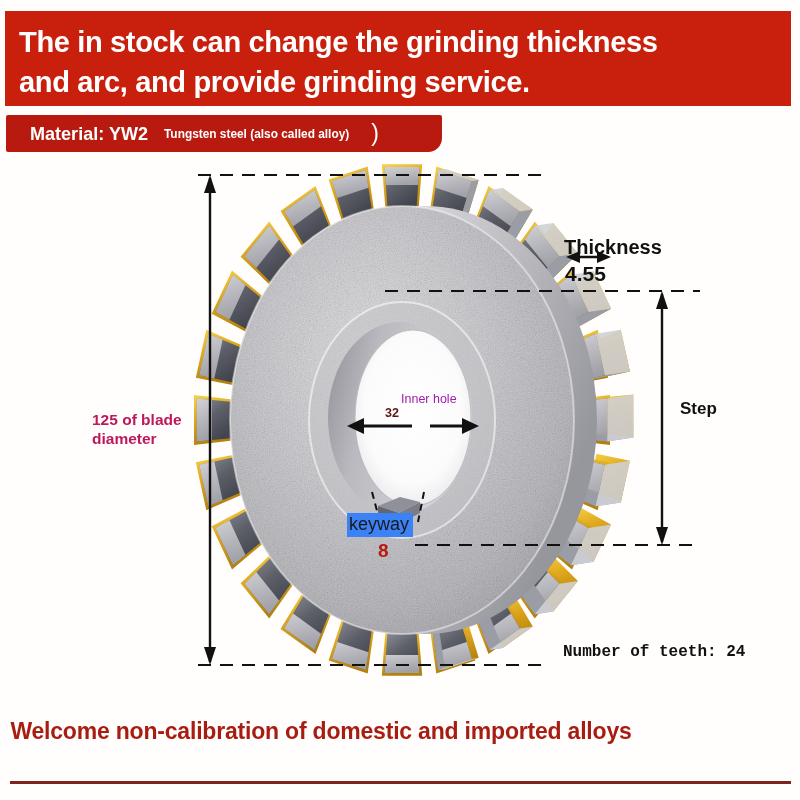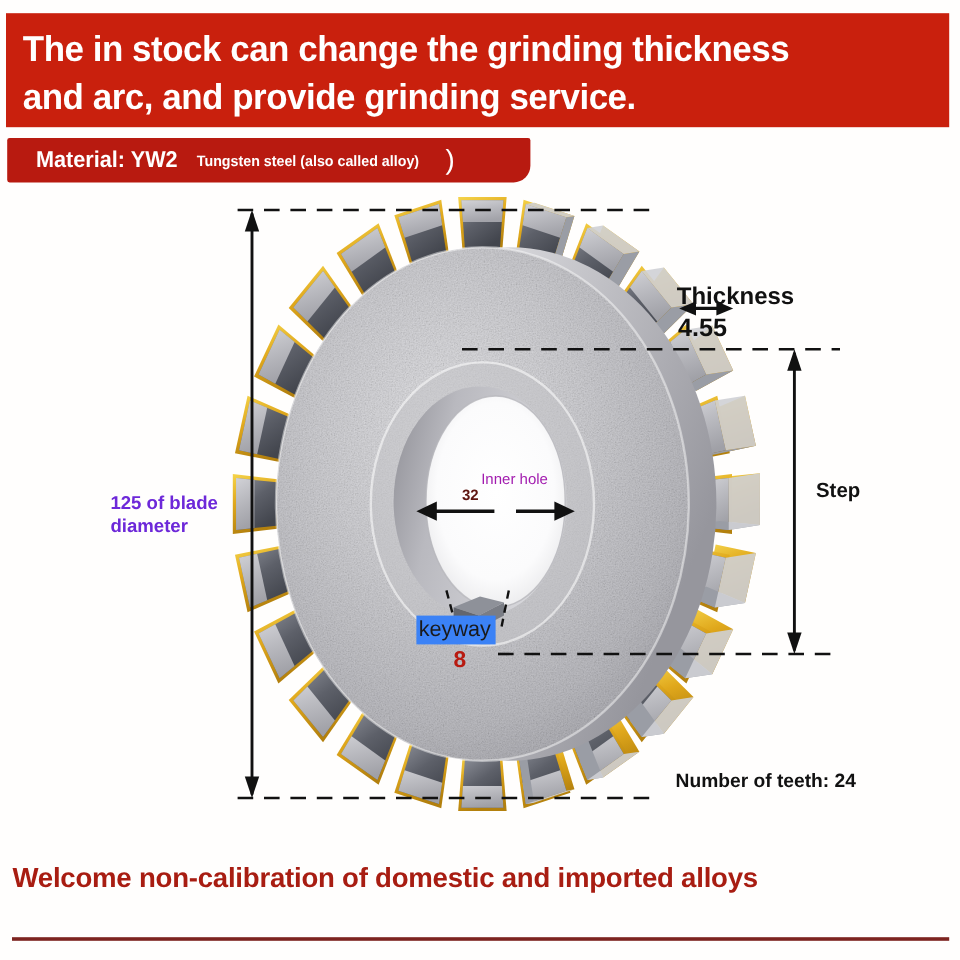--- a/index.html
+++ b/index.html
@@ -103,21 +103,21 @@
 
   
   .anno {
     position: absolute;
     white-space: nowrap;
     font-family: "Liberation Sans", sans-serif;
   }
   #label-diameter {
     left: 92px;
     top: 410px;
-    color: #6d28d9;
+    color: #be185d;
     font-weight: bold;
     font-size: 15.5px;
     line-height: 19px;
     width: 120px;
     white-space: normal;
   }
   #label-thickness {
     left: 564px;
     top: 236px;
     color: #111111;
@@ -137,20 +137,21 @@
     color: #111111;
     font-weight: bold;
     font-size: 17px;
   }
   #label-teeth {
     left: 563px;
     top: 643px;
     color: #111111;
     font-weight: bold;
     font-size: 16px;
+    font-family: Liberation Mono, monospace;
   }
   #label-innerhole {
     left: 385px;
     top: 392px;
     color: #a21caf;
     font-weight: normal;
     font-size: 12.5px;
     line-height: 14px;
     margin-left: 16px;
   }

